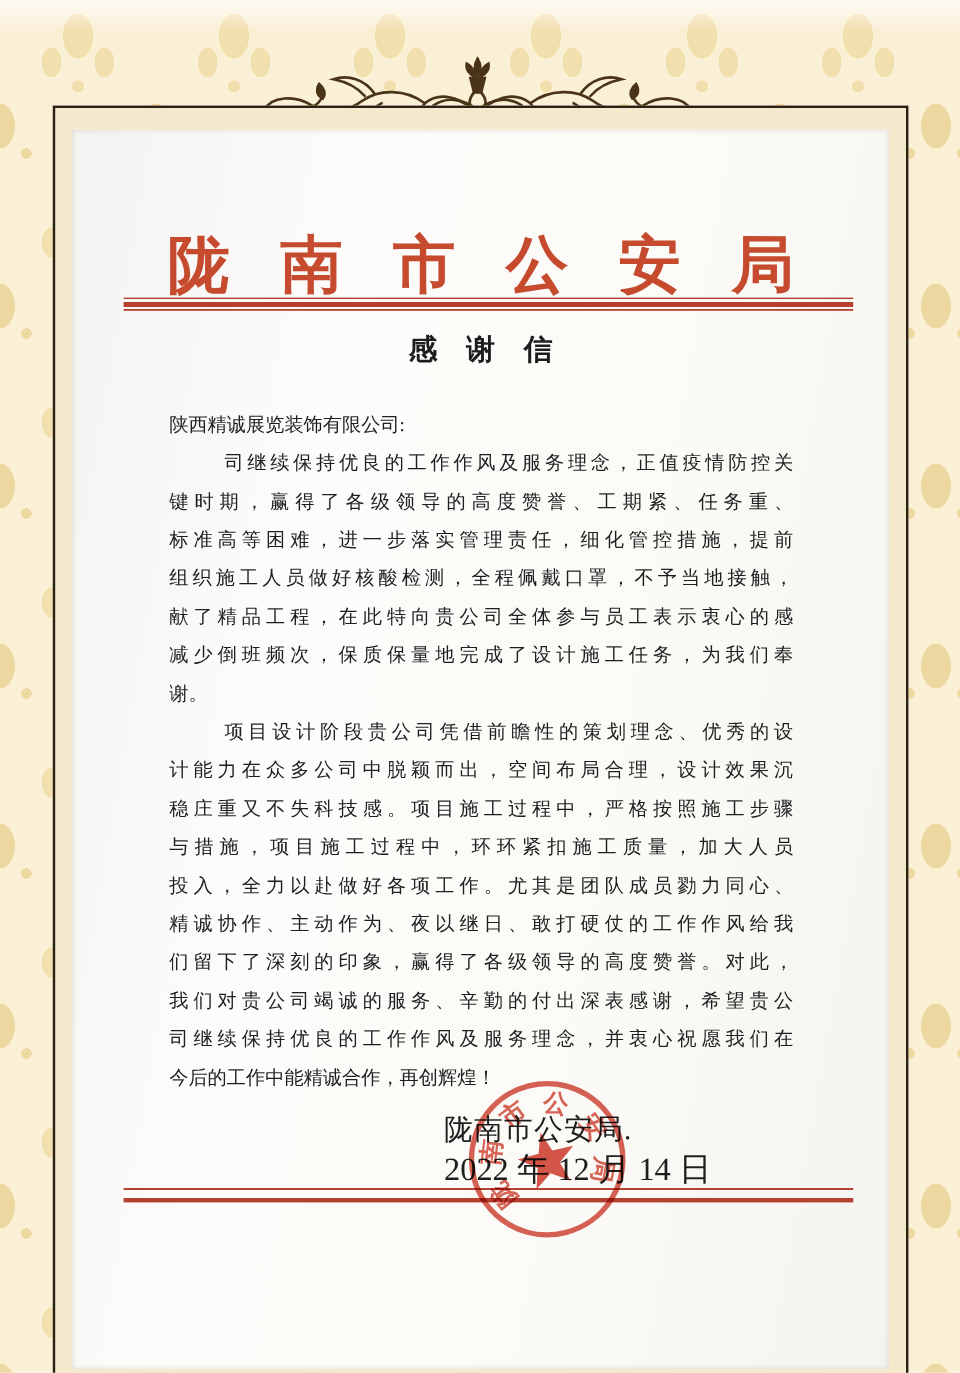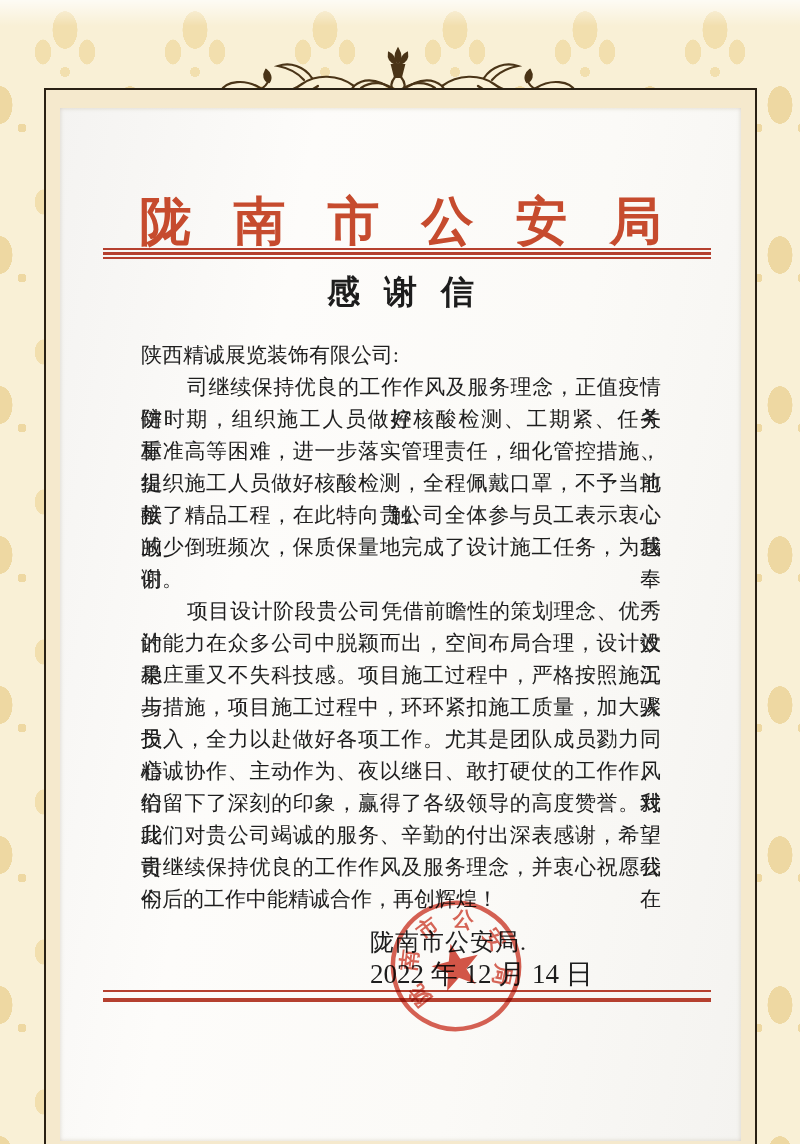--- a/index.html
+++ b/index.html
@@ -51,27 +51,27 @@
   .rule { margin-left: 43px; width: 608px; }
   .rule-title {
     height: 11px; margin-top: 0;
     background: linear-gradient(to bottom,
       #b5402f 0, #b5402f 1.5px, transparent 1.5px, transparent 3.5px,
       #b5402f 3.5px, #b5402f 7.5px, transparent 7.5px, transparent 9.5px,
       #b5402f 9.5px, #b5402f 11px);
   }
   .doc-title {
     margin-top: 14px; text-align: center;
-    font-size: 33px; line-height: 38px; font-weight: bold;
+    font-size: 24px; line-height: 38px; font-weight: bold;
     color: #1d1d1d; letter-spacing: 24px; text-indent: 24px;
   }
 
   .letter-body {
     margin: 28px 0 0 81px; width: 520px;
-    font-size: 21px; line-height: 32px; color: #1e1e1e;
+    font-size: 16px; line-height: 32px; color: #1e1e1e;
   }
   .body-line { height: 32px; white-space: nowrap; }
   .body-line.full { white-space: normal; text-align: justify; text-align-last: justify; text-justify: inter-character; }
   .body-line.indent { text-indent: 46px; }
 
   .signature-block {
     position: absolute; left: 310px; top: 818px; width: 280px;
     color: #1e1e1e;
   }
   .signature-org  { font-size: 24px; line-height: 32px; letter-spacing: 1px; }
@@ -129,21 +129,21 @@
 
     <div class="org-title">陇南市公安局</div>
 
     <div class="rule rule-title"></div>
 
     <div class="doc-title">感谢信</div>
 
     <div class="letter-body">
         <div class="body-line">陕西精诚展览装饰有限公司:</div>
         <div class="body-line indent full">司继续保持优良的工作作风及服务理念，正值疫情防控关</div>
-        <div class="body-line full">键时期，组织施工人员做好核酸检测、工期紧、任务重、</div>
+        <div class="body-line full">键时期，赢得了各级领导的高度赞誉、工期紧、任务重、</div>
         <div class="body-line full">标准高等困难，进一步落实管理责任，细化管控措施，提前</div>
         <div class="body-line full">组织施工人员做好核酸检测，全程佩戴口罩，不予当地接触，</div>
         <div class="body-line full">献了精品工程，在此特向贵公司全体参与员工表示衷心的感</div>
         <div class="body-line full">减少倒班频次，保质保量地完成了设计施工任务，为我们奉</div>
         <div class="body-line">谢。</div>
         <div class="body-line indent full">项目设计阶段贵公司凭借前瞻性的策划理念、优秀的设</div>
         <div class="body-line full">计能力在众多公司中脱颖而出，空间布局合理，设计效果沉</div>
         <div class="body-line full">稳庄重又不失科技感。项目施工过程中，严格按照施工步骤</div>
         <div class="body-line full">与措施，项目施工过程中，环环紧扣施工质量，加大人员</div>
         <div class="body-line full">投入，全力以赴做好各项工作。尤其是团队成员勠力同心、</div>

